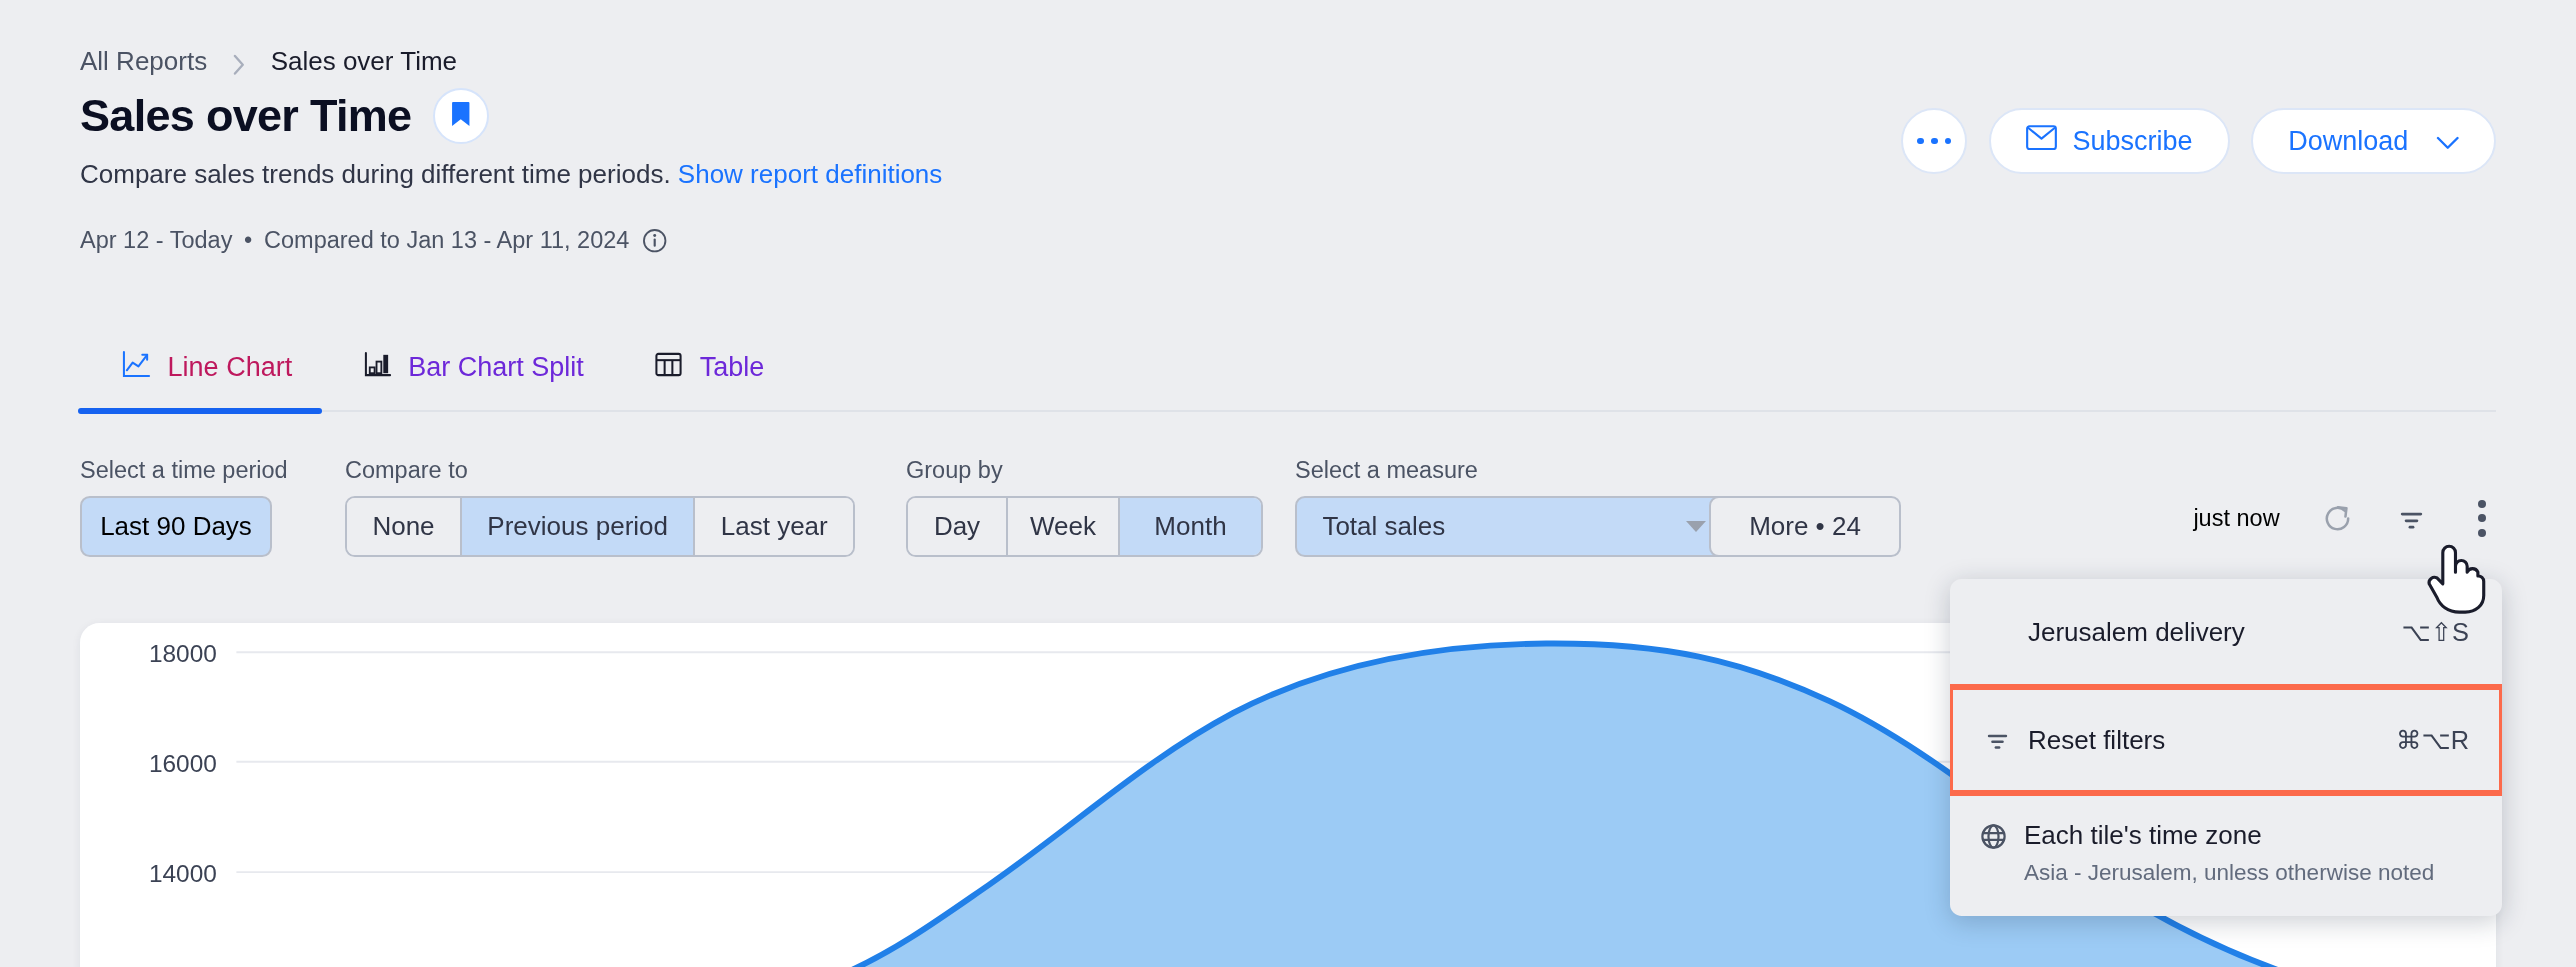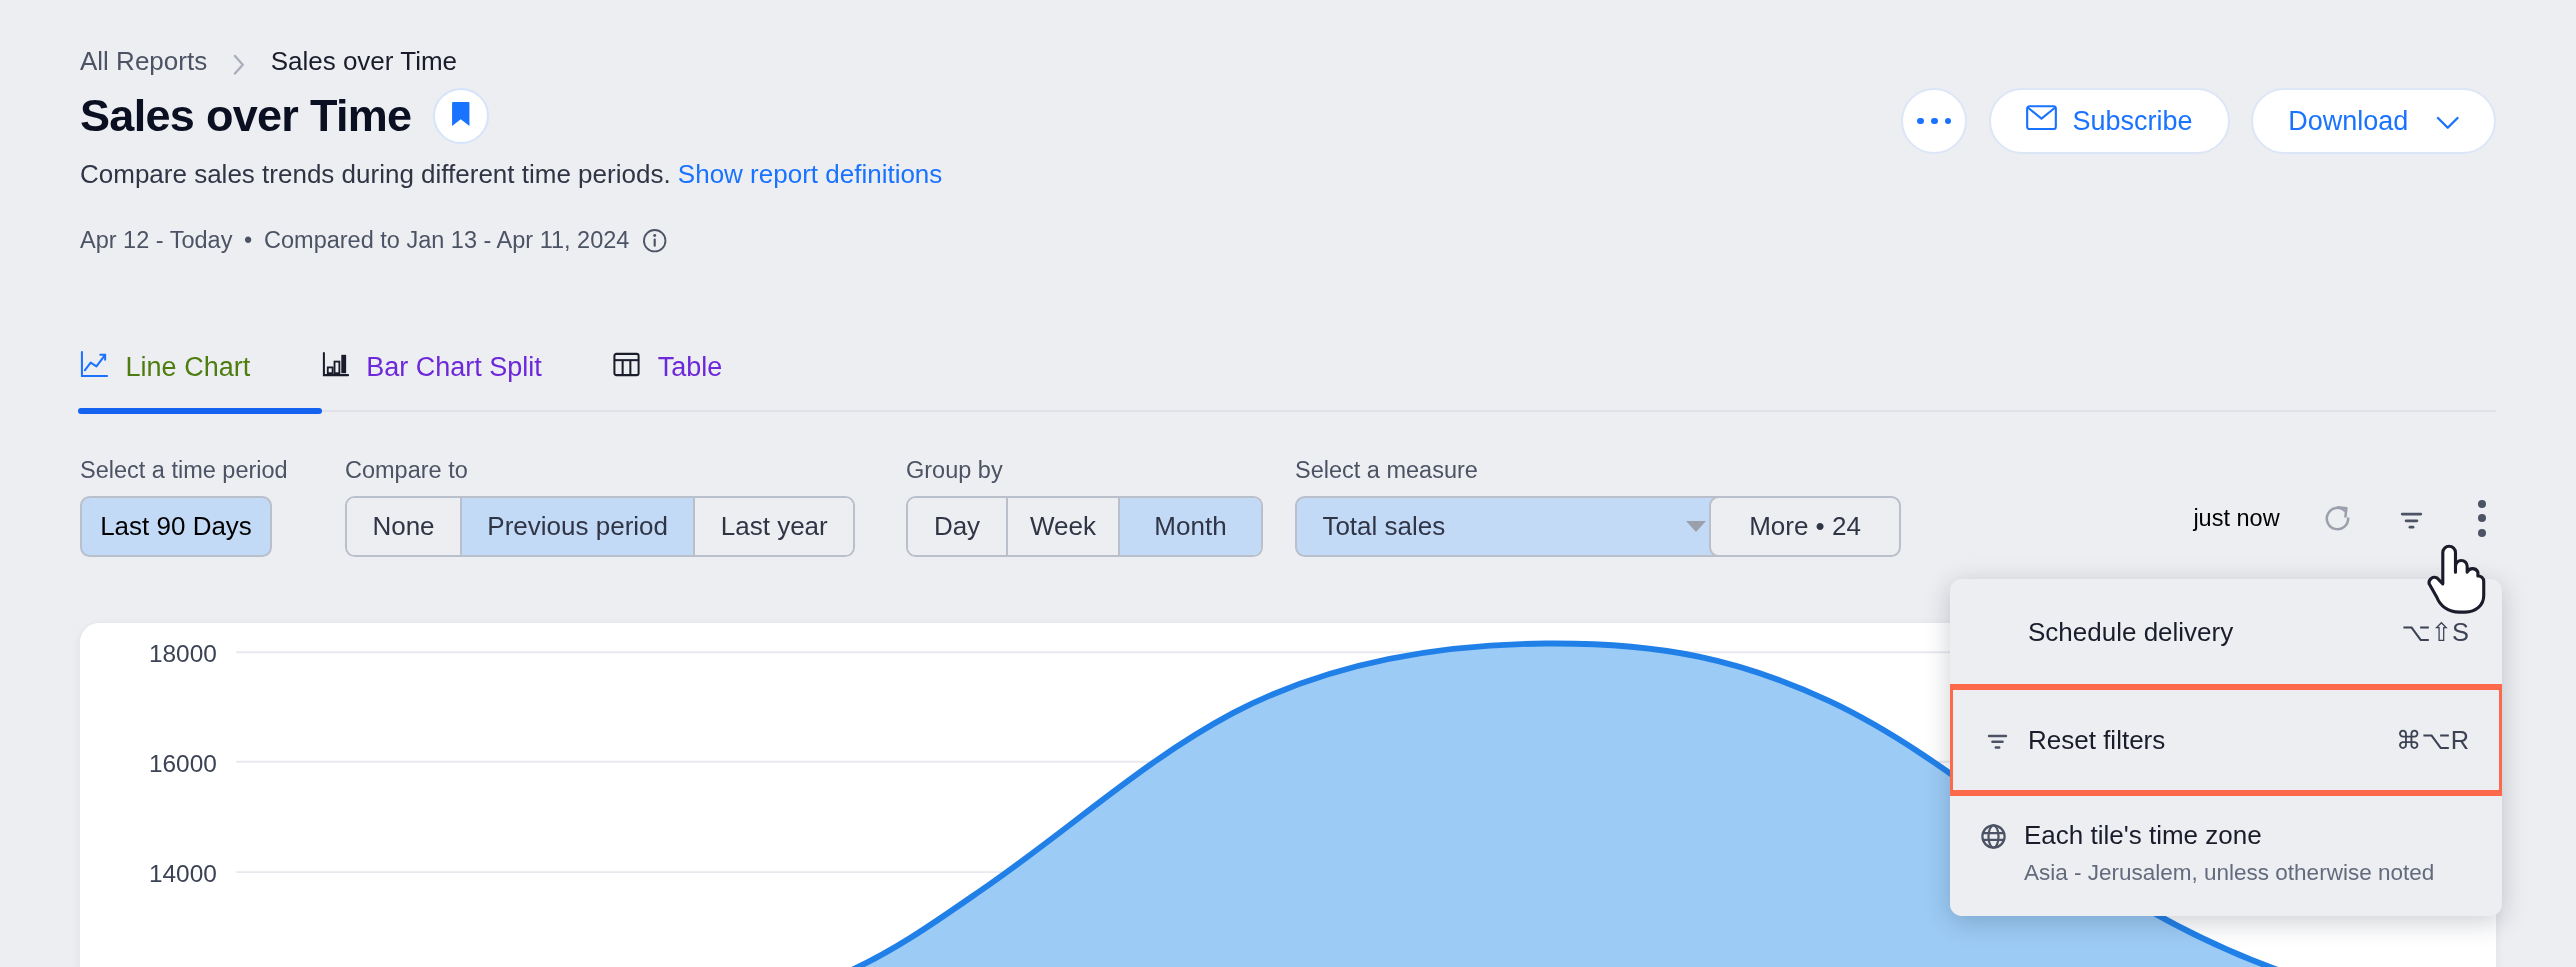--- a/index.html
+++ b/index.html
@@ -55,38 +55,38 @@
 
   
   .actions {
     position: absolute; right: 80px; top: 88px;
     display: flex; align-items: center; gap: 21.5px;
   }
   .pill {
     height: 66px; border-radius: 33px; background: #FFFFFF;
     border: 2px solid #DCE6F7; display: flex; align-items: center;
     justify-content: center; cursor: pointer; color: #1A73FF;
-    font-size: 27px; padding: 0 35px; gap: 15.6px;
+    font-size: 27px; padding: 0 35px; gap: 15.6px; margin-top: 20px;
   }
   .pill.icon-only { width: 66px; padding: 0; border-radius: 50%; }
   .dots-h { display: flex; gap: 6.8px; }
   .dots-h i { width: 6.8px; height: 6.8px; border-radius: 50%; background: #1A73FF; display: block; }
 
   
   .tabs {
     position: absolute; left: 80px; top: 337px;
     display: flex; align-items: flex-start; gap: 0;
   }
   .tab {
     display: flex; align-items: center; gap: 16.6px;
     padding: 0 25.4px 0 0; margin-right: 45px;
     height: 61px; cursor: pointer;
     font-size: 27px; color: #6d28d9;
   }
-  .tab.active { color: #4d7c0f; }
+  .tab.active { color: #be185d; margin-left: 42px; }
   .tab-underline {
     position: absolute; left: 78px; top: 408px;
     width: 244px; height: 5.9px; background: #1662F0; border-radius: 2.9px;
   }
   .tabs-divider {
     position: absolute; left: 80px; top: 410px; right: 80px;
     height: 2px; background: #DFE2E8;
   }
 
   
@@ -367,21 +367,21 @@
       <path d="M620,392 C760,392 840,330 930,268 C1020,205 1090,140 1180,92 C1270,45 1380,22 1500,21 C1620,20 1700,38 1790,80 C1880,122 1960,190 2050,252 C2140,314 2250,366 2380,392" fill="none" stroke="#2180E8" stroke-width="6" stroke-linecap="round" stroke-linejoin="round"></path>
       <text class="ytick" x="140" y="40">18000</text>
       <text class="ytick" x="140" y="152">16000</text>
       <text class="ytick" x="140" y="265">14000</text>
     </svg>
   </div>
 
   <div class="menu">
     <div class="menu-item">
       <span class="menu-icon"></span>
-      <span class="menu-label">Schedule delivery</span>
+      <span class="menu-label">Jerusalem delivery</span>
       <span class="menu-shortcut">⌥⇧S</span>
     </div>
     <div class="menu-sep"></div>
     <div class="menu-item highlighted">
       <span class="menu-icon">
         <svg width="29" height="29" viewBox="0 0 30 30">
           <rect x="5" y="9" width="20" height="2.6" rx="1.3" fill="#4B5364"></rect>
           <rect x="8.5" y="15" width="13" height="2.6" rx="1.3" fill="#4B5364"></rect>
           <rect x="12" y="21" width="6" height="2.6" rx="1.3" fill="#4B5364"></rect>
         </svg>

